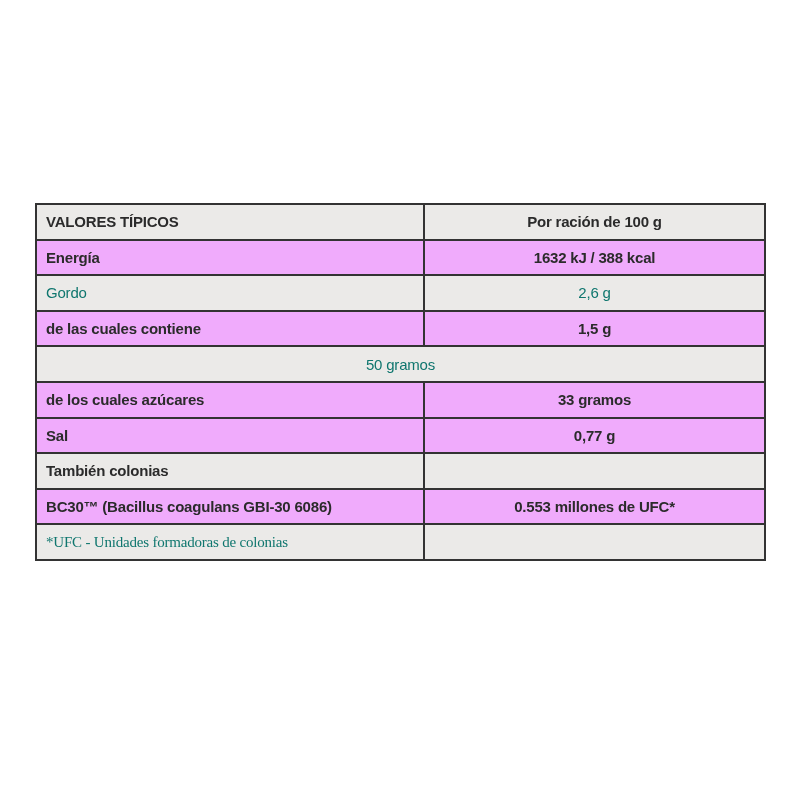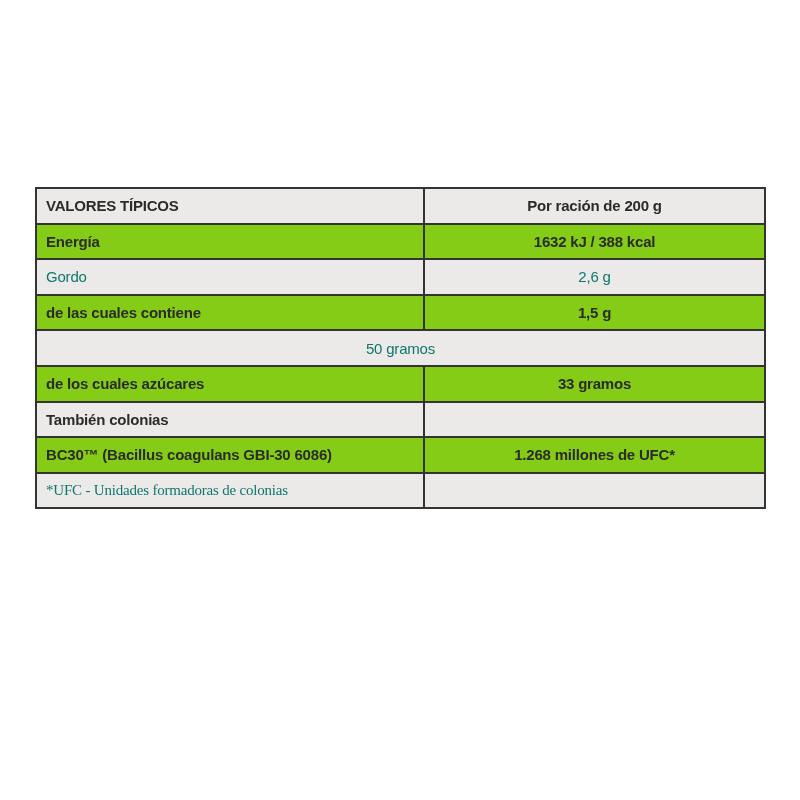--- a/index.html
+++ b/index.html
@@ -11,31 +11,31 @@
     position: relative;
     width: 800px;
     height: 800px;
     background: #ffffff;
     font-family: "Liberation Sans", sans-serif;
     overflow: hidden;
   }
   .nutrition-table {
     position: absolute;
     left: 35px;
-    top: 187px;
+    top: 203px;
     width: 727px;
     border: 2px solid #333333;
     background: #ffffff;
   }
   .row {
     display: flex;
     align-items: stretch;
     height: 33.6px;
     border-bottom: 2px solid #333333;
-    background: #84cc16;
+    background: #f0abfc;
   }
   .row:last-child {
     border-bottom: none;
     font-family: Liberation Serif, serif;
   }
   .row.shaded {
     background: #ebeae8;
   }
   .cell {
     display: flex;
@@ -67,21 +67,21 @@
   }
 </style>
 </head>
 <body>
 
 <div class="page">
   <div class="nutrition-table">
 
     <div class="row shaded bold">
       <div class="cell label">VALORES TÍPICOS</div>
-      <div class="cell value">Por ración de 200 g</div>
+      <div class="cell value">Por ración de 100 g</div>
     </div>
 
     <div class="row bold">
       <div class="cell label">Energía</div>
       <div class="cell value">1632 kJ / 388 kcal</div>
     </div>
 
     <div class="row shaded">
       <div class="cell label">Gordo</div>
       <div class="cell value">2,6 g</div>
@@ -95,29 +95,33 @@
     <div class="row shaded">
       <div class="cell value">50 gramos</div>
     </div>
 
     <div class="row bold">
       <div class="cell label">de los cuales azúcares</div>
       <div class="cell value">33 gramos</div>
     </div>
 
 
+    <div class="row bold">
+      <div class="cell label">Sal</div>
+      <div class="cell value">0,77 g</div>
+    </div>
 
     <div class="row shaded bold">
       <div class="cell label">También colonias</div>
       <div class="cell value"></div>
     </div>
 
     <div class="row bold">
       <div class="cell label">BC30™ (Bacillus coagulans GBI-30 6086)</div>
-      <div class="cell value">1.268 millones de UFC*</div>
+      <div class="cell value">0.553 millones de UFC*</div>
     </div>
 
     <div class="row shaded">
       <div class="cell label">*UFC - Unidades formadoras de colonias</div>
       <div class="cell value"></div>
     </div>
 
   </div>
 </div>
 

